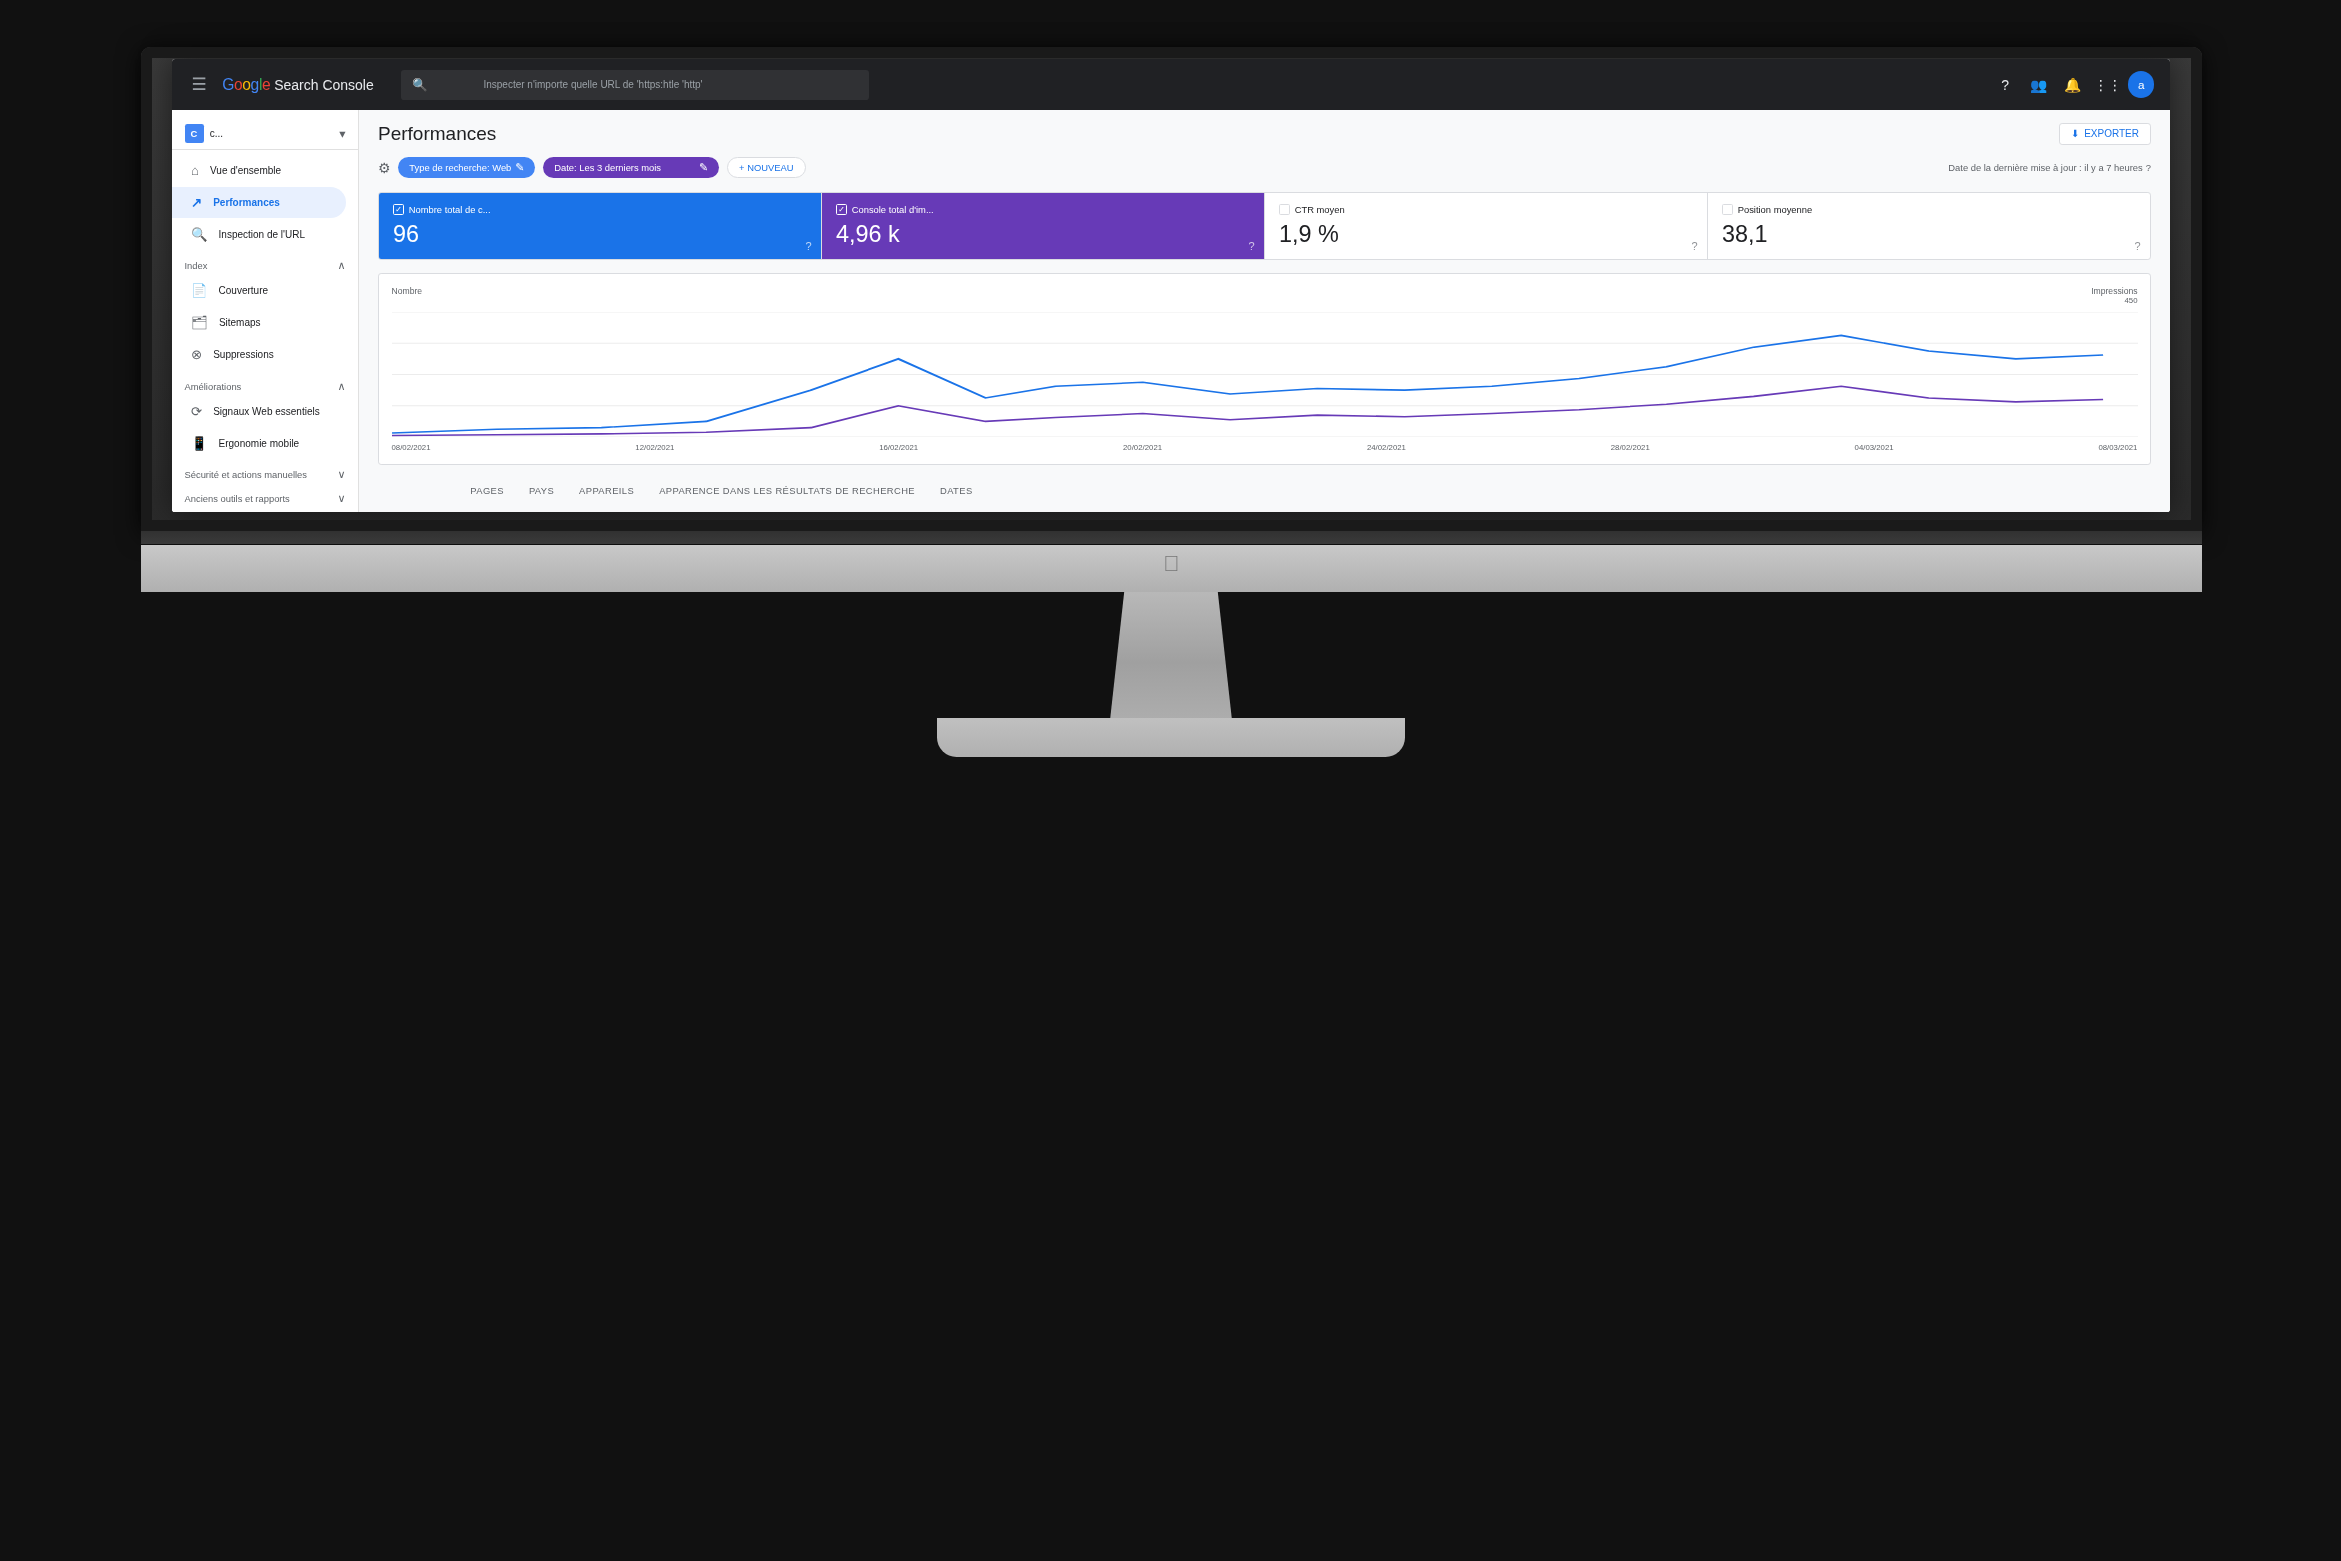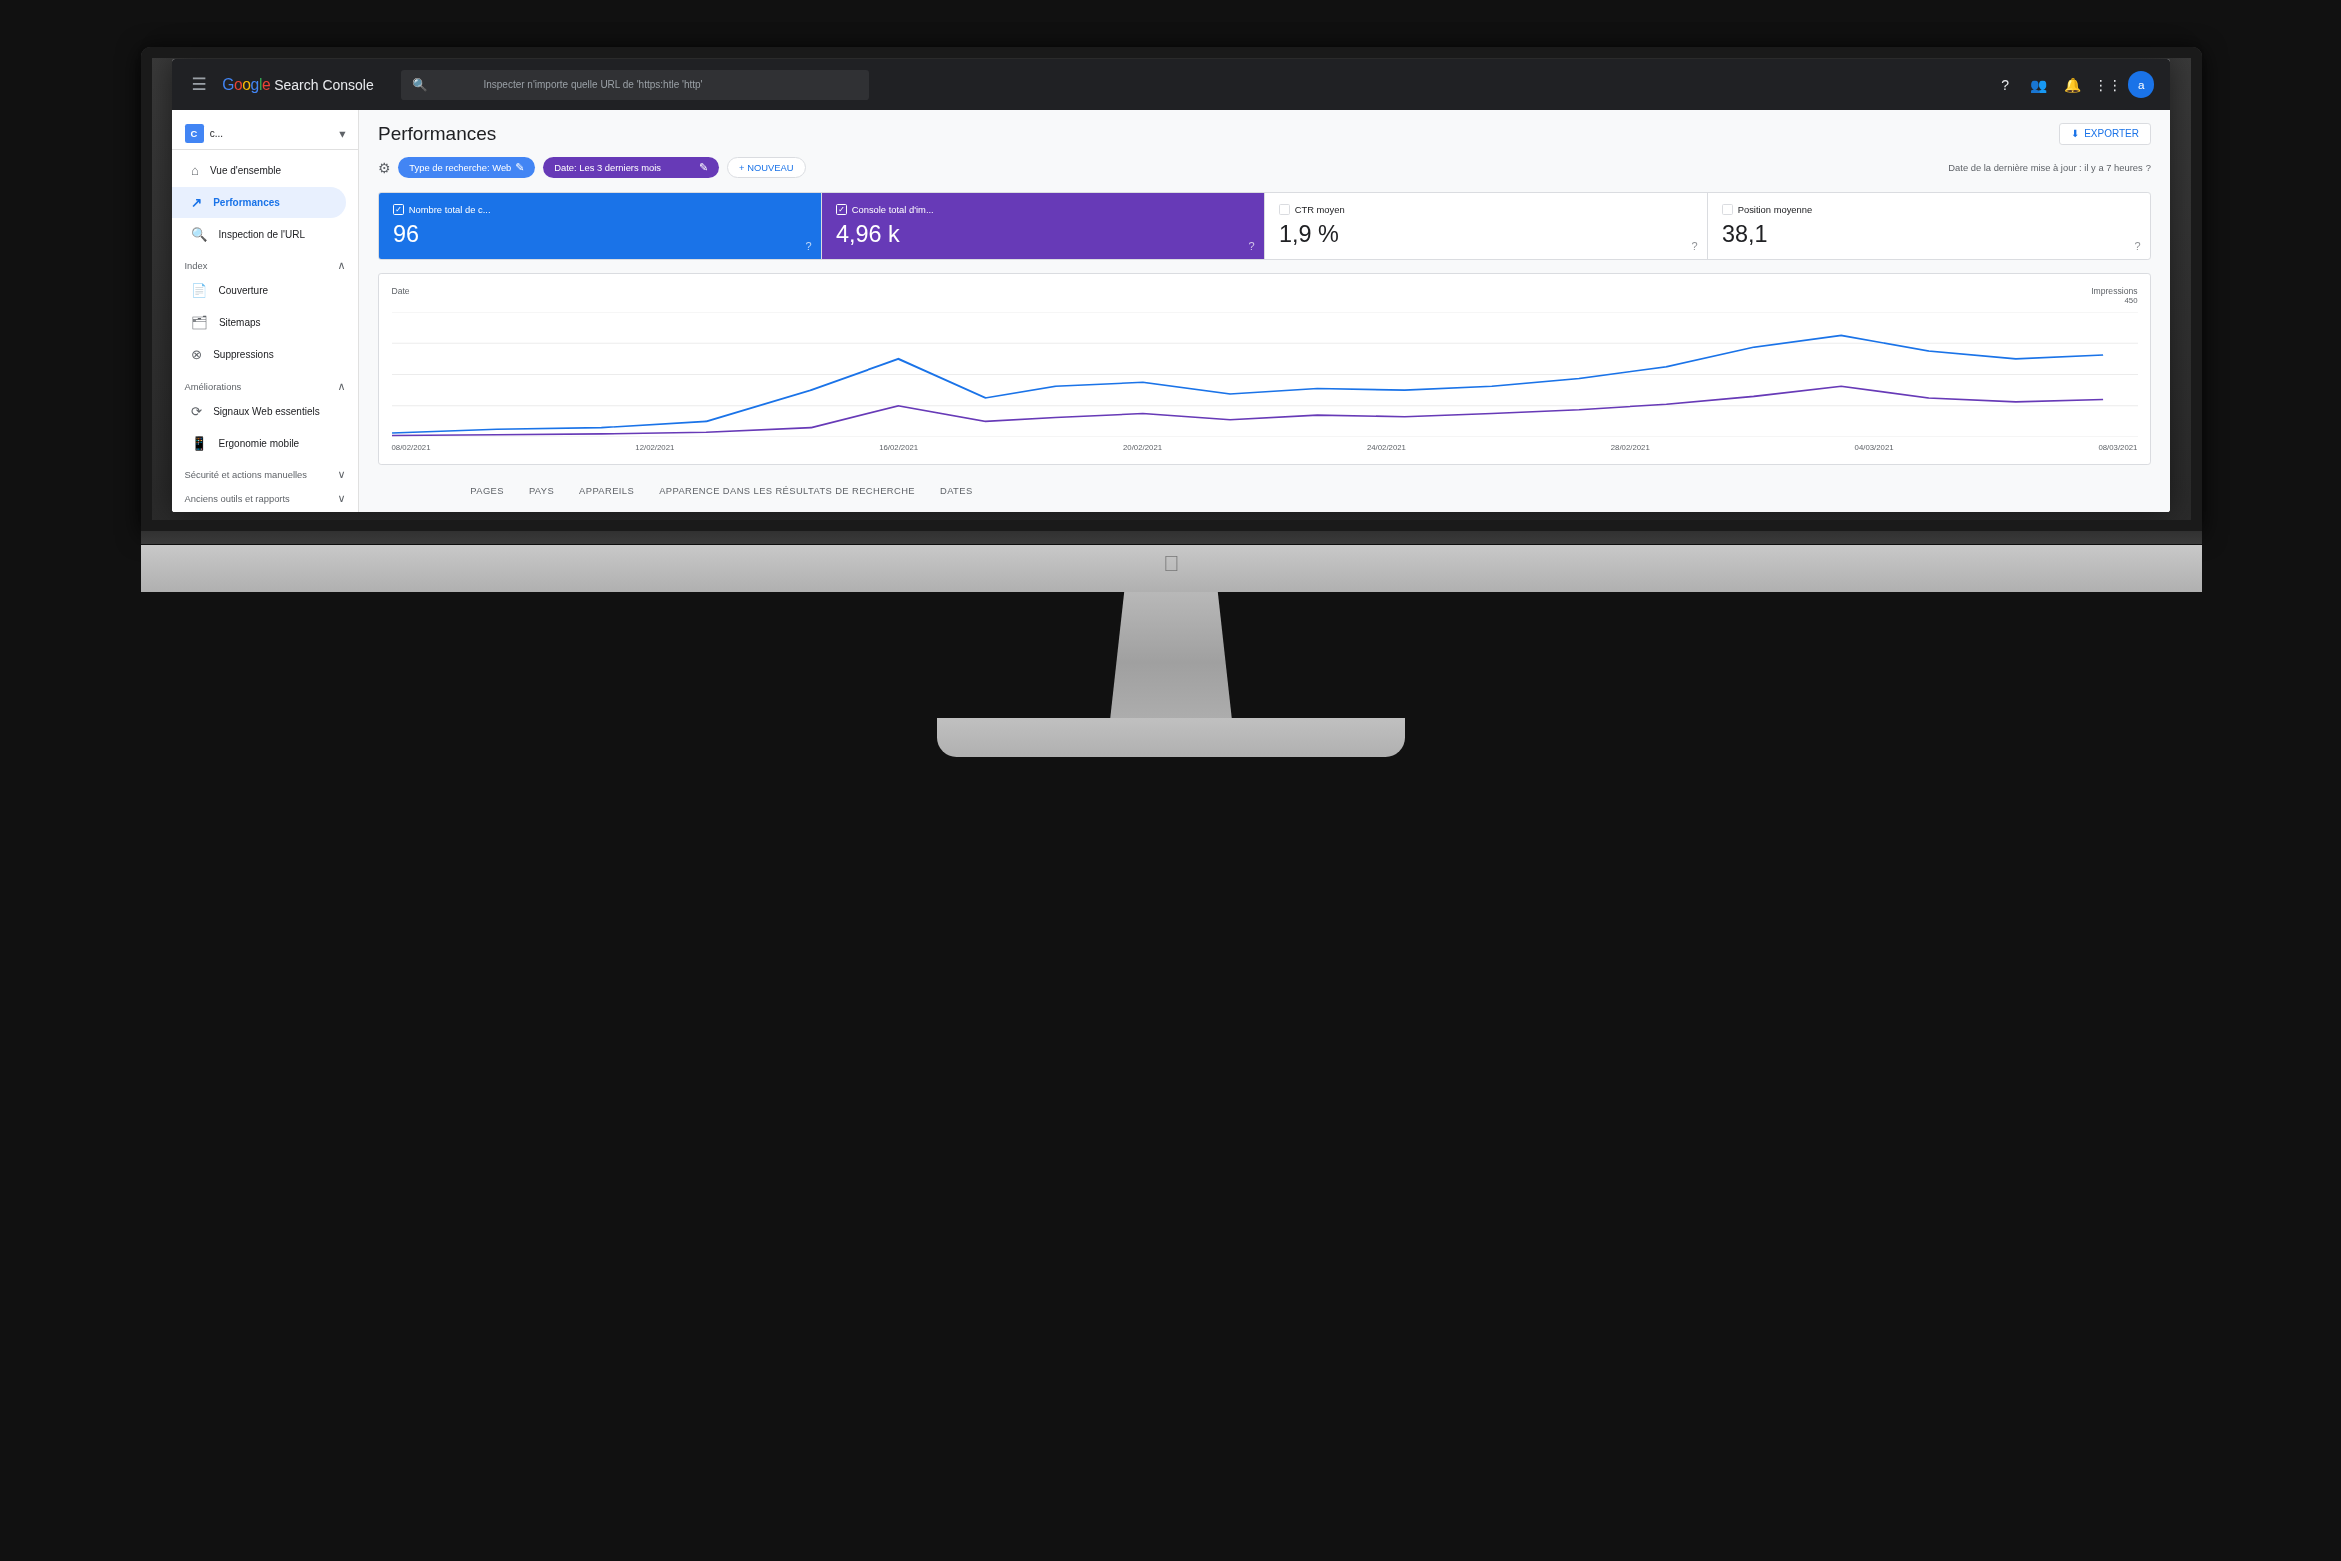--- a/index.html
+++ b/index.html
@@ -735,21 +735,21 @@
               <span class="metric-label inactive">Position moyenne</span>
             </div>
             <div class="metric-value inactive">38,1</div>
             <span class="metric-info" style="color:#5f6368;">?</span>
           </div>
 
         </div>
 
         <div class="chart-container">
           <div class="chart-header">
-            <span class="chart-y-label-left">Date</span>
+            <span class="chart-y-label-left">Nombre</span>
             <div style="display:flex;flex-direction:column;align-items:flex-end;gap:0;">
               <span class="chart-y-label-right">Impressions</span>
               <span style="font-size:7.8px;color:#5f6368;">450</span>
             </div>
           </div>
 
           <svg class="chart-svg" viewBox="0 0 1000 160" preserveAspectRatio="none">
 
             <line x1="0" y1="0" x2="1000" y2="0" stroke="#e0e0e0" stroke-width="0.5"></line>
             <line x1="0" y1="40" x2="1000" y2="40" stroke="#e0e0e0" stroke-width="0.5"></line>

